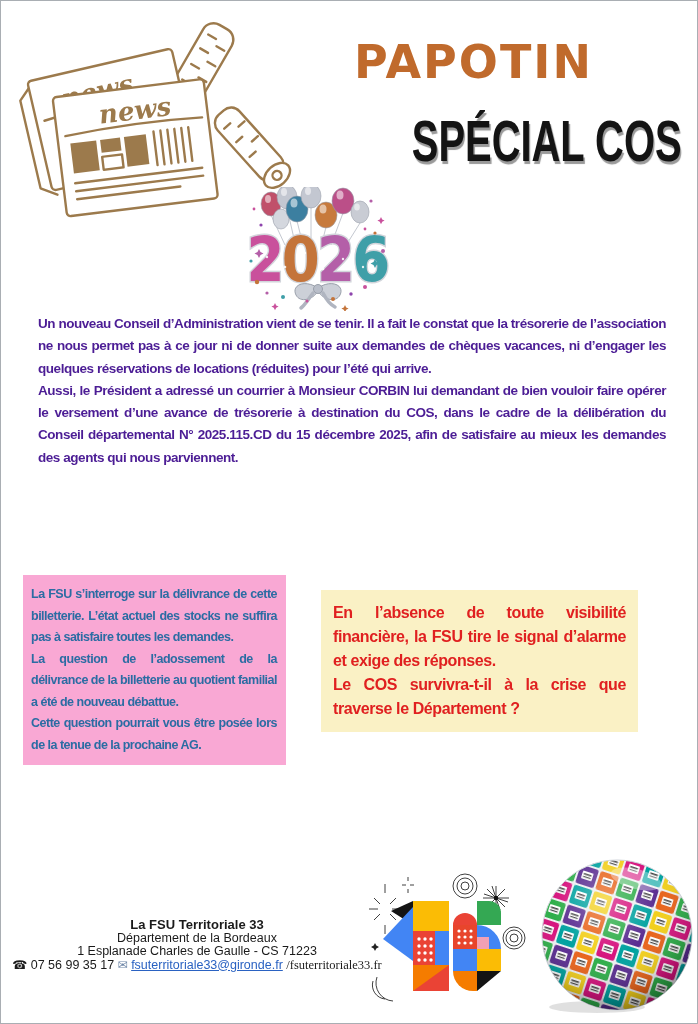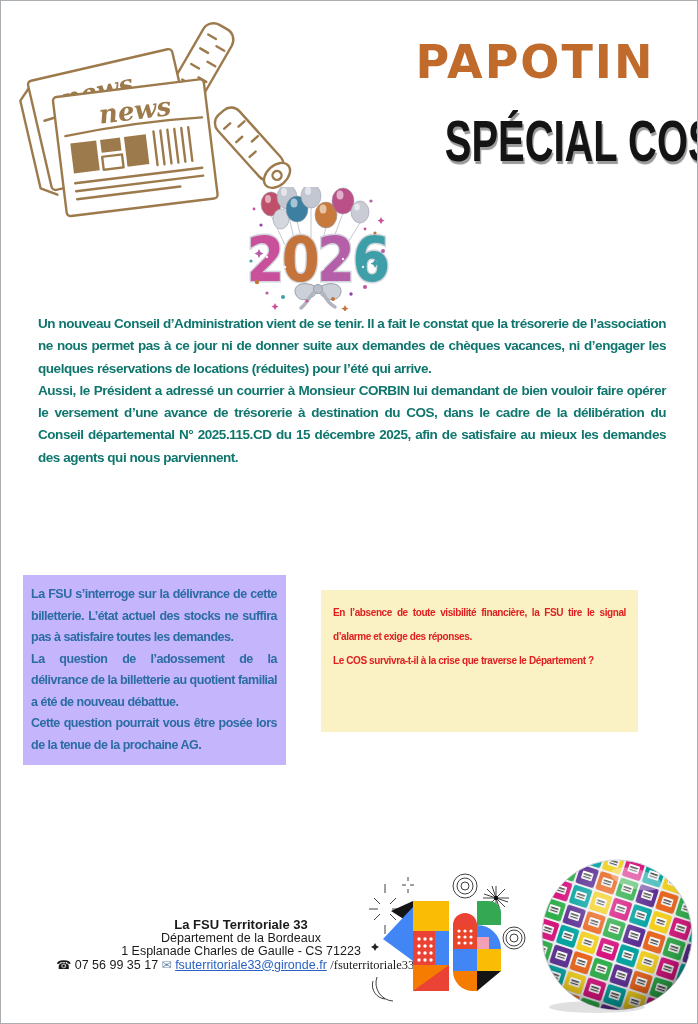--- a/index.html
+++ b/index.html
@@ -5,61 +5,61 @@
   * { margin:0; padding:0; box-sizing:border-box; }
   html,body { background:#fff; }
   body { font-family:"Liberation Sans", sans-serif; }
   .page {
     position:relative; width:698px; height:1024px; margin:0 auto;
     background:#ffffff; border:1px solid #a9aeb3; overflow:hidden;
   }
 
   
   .newspaper-art { position:absolute; left:10px; top:14px; width:282px; height:212px; }
-  .title-block { position:absolute; left:386px; top:38px; width:296px; text-align:center; }
+  .title-block { position:absolute; left:353px; top:38px; width:296px; }
   .papotin {
     font-family:"DejaVu Sans", sans-serif; font-weight:700; font-size:46px;
     letter-spacing:2px; color:#c06a2c; line-height:1; white-space:nowrap;
   }
   .special-wrap { margin-top:28px; }
   .special {
     display:inline-block; font-family:"Liberation Sans", sans-serif; font-weight:700;
     font-size:57px; line-height:1; color:#141414; white-space:nowrap;
     transform:scaleX(0.70); transform-origin:center;
     text-shadow:2px 3px 1px #9a9a9a;
   }
 
   
   .year-graphic { position:absolute; left:246px; top:186px; width:146px; height:124px; }
 
   
   .main-text {
     position:absolute; left:37px; top:312px; width:628px;
-    color:#0f766e; font-weight:700; font-size:13.5px; letter-spacing:-0.45px;
+    color:#4c1d95; font-weight:700; font-size:13.5px; letter-spacing:-0.45px;
     line-height:22.3px; text-align:justify;
   }
 
   
   .left-box {
     position:absolute; left:22px; top:574px; width:263px; min-height:187px;
-    background:#c4b5fd; padding:9px 9px 9px 8px;
+    background:#f9a8d4; padding:9px 9px 9px 8px;
     color:#2b6ca3; font-weight:700; font-size:12.5px; letter-spacing:-0.5px;
     line-height:21.5px; text-align:justify;
   }
   .right-box {
     position:absolute; left:320px; top:589px; width:317px; min-height:142px;
     background:#faf1c5; padding:11px 12px;
-    color:#e02020; font-weight:700; font-size:10px; letter-spacing:-0.4px;
+    color:#e02020; font-weight:700; font-size:16px; letter-spacing:-0.4px;
     line-height:24px; text-align:justify;
   }
 
   
   .footer-contact {
     position:absolute; left:8px; top:917px; width:376px; text-align:center;
-    color:#1a1a1a; font-size:12.5px; line-height:13.5px;margin-left:44px;
+    color:#1a1a1a; font-size:12.5px; line-height:13.5px;
   }
   .footer-contact .org { font-weight:700; font-size:13px; }
   .contact-line { white-space:nowrap; }
   .phone-glyph { font-family:"DejaVu Sans", sans-serif; font-size:12px; }
   .mail-glyph { font-family:"DejaVu Sans", sans-serif; font-size:12px; color:#6f87a8; }
   .email-link { color:#2a62c2; text-decoration:underline; }
   .website { color:#1a1a1a;font-family:Liberation Serif, serif; }
 
   .logo15 { position:absolute; left:368px; top:868px; width:160px; height:137px; }
   .globe { position:absolute; left:538px; top:856px; width:156px; height:158px; }

